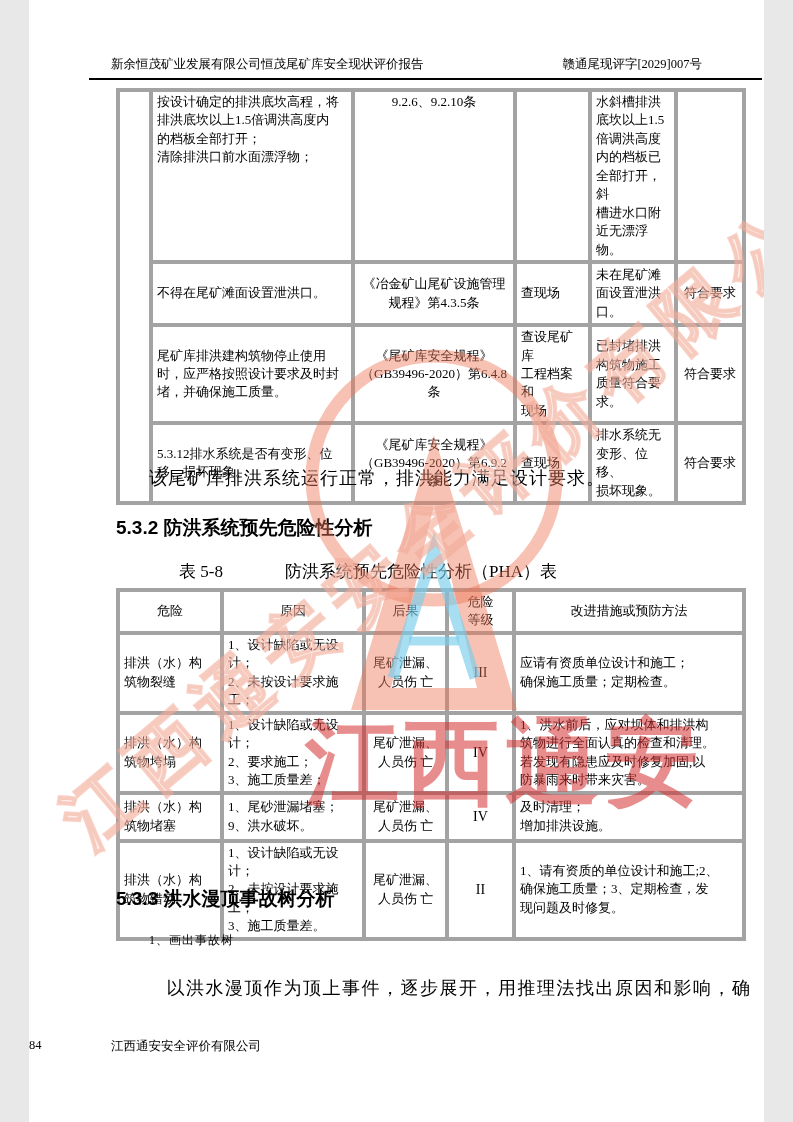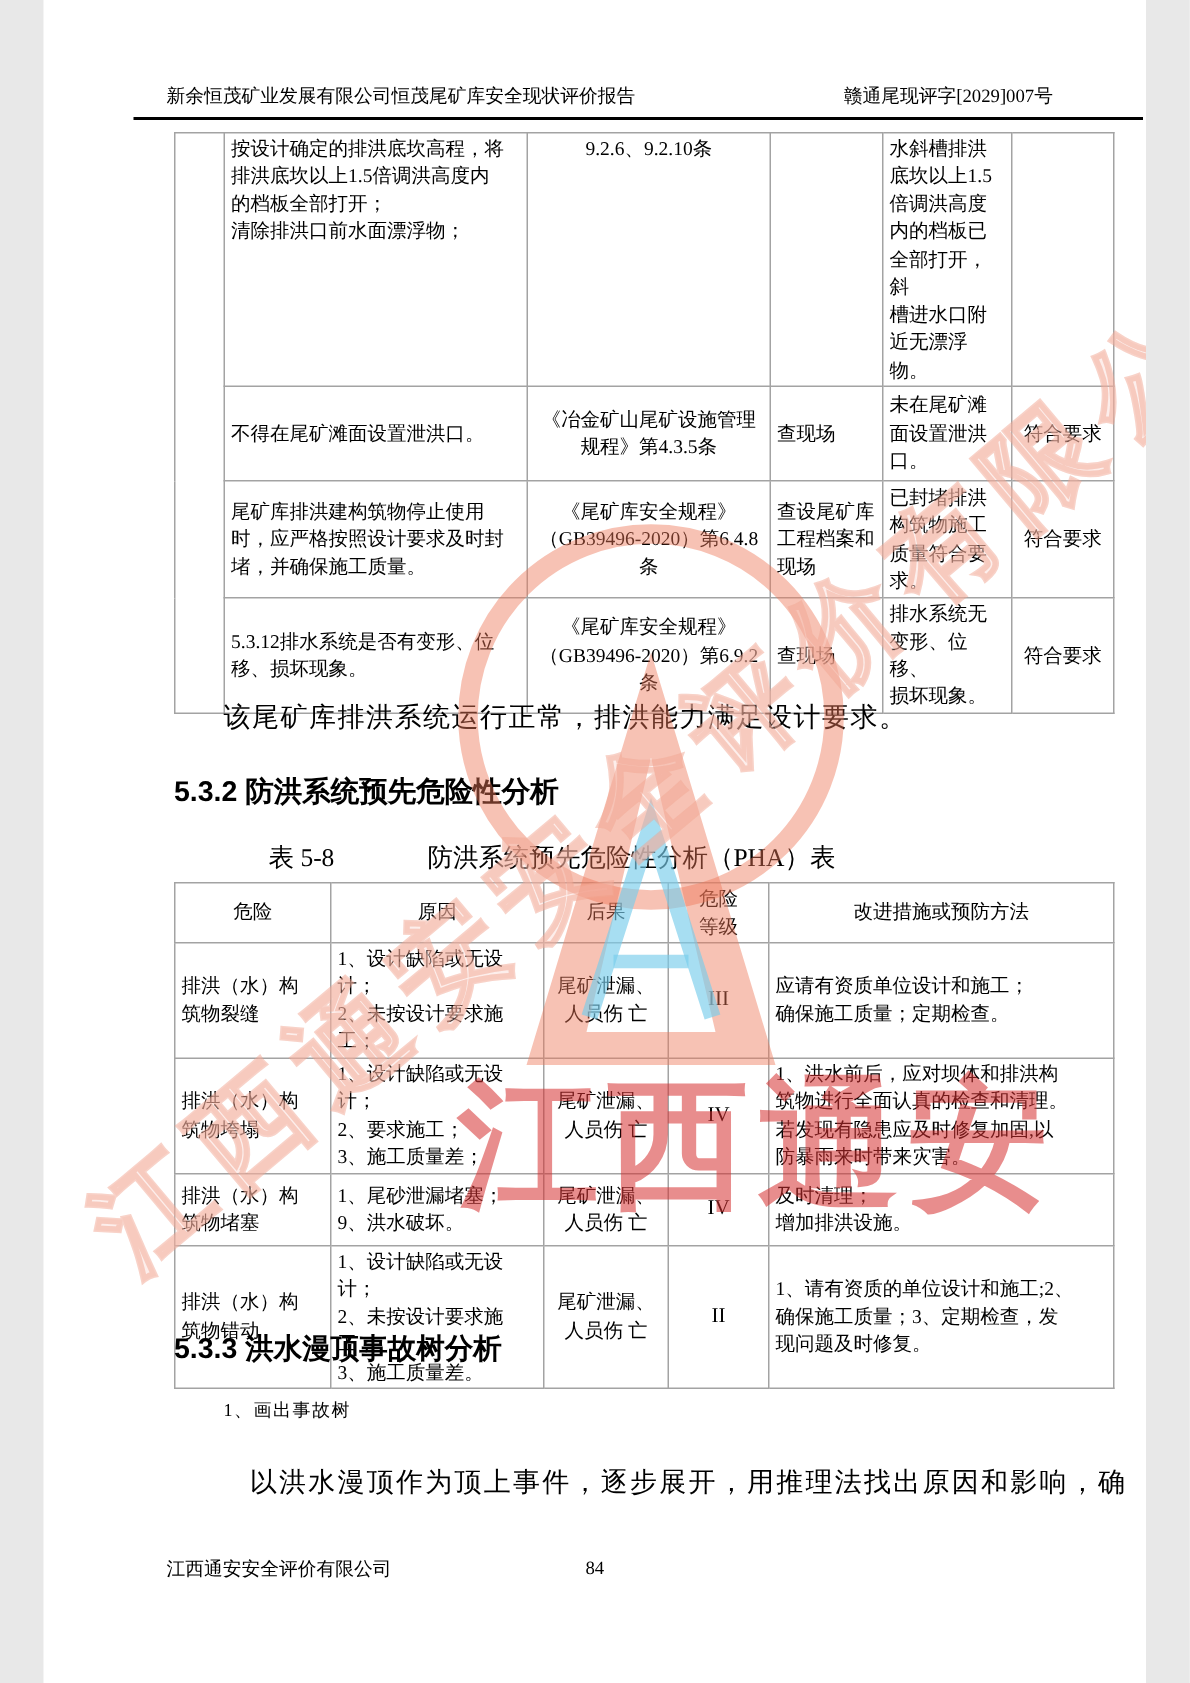--- a/index.html
+++ b/index.html
@@ -6,25 +6,25 @@
   .page {
     position:relative; width:735px; height:1122px; margin:0 auto;
     background:#ffffff; color:#000;
     font-family:"Liberation Serif","DejaVu Serif",serif;
     overflow:hidden;
   }
   
   .hdr { position:absolute; top:56px; left:82px; right:62px; font-size:12.5px; display:flex; justify-content:space-between; }
   .hdr-rule { position:absolute; top:78px; left:60px; width:673px; height:0; border-top:2px solid #000; }
   .ftr-company { position:absolute; top:1038px; left:82px; font-size:12.5px; }
-  .ftr-page { position:absolute; top:1038px; left:0; right:0; text-align:center; font-size:12.5px; }
+  .ftr-page { position:absolute; top:1038px; left:0; right:0; font-size:12.5px; }
 
   
   table { border-collapse:collapse; table-layout:fixed; position:absolute; border:1.5px solid #000; }
-  td, th { border:1px solid #a3a3a3; padding:1px 4px; font-size:13px; line-height:1.42;
+  td, th { border:4px solid #a3a3a3; padding:1px 4px; font-size:13px; line-height:1.42;
            white-space:pre-line; overflow:hidden; vertical-align:middle; font-weight:normal; }
   .compliance { left:87px; top:88px; width:626px; }
   .pha { left:87px; top:588px; width:626px; }
   .t-top { vertical-align:top; }
   .t-center { text-align:center; }
   .t-left { text-align:left; }
   .roman { font-family:"Liberation Serif","DejaVu Serif",serif; font-size:14px; text-align:center; }
 
   
   .para { position:absolute; left:120px; top:466px; width:600px; font-size:18px; letter-spacing:1px; }

